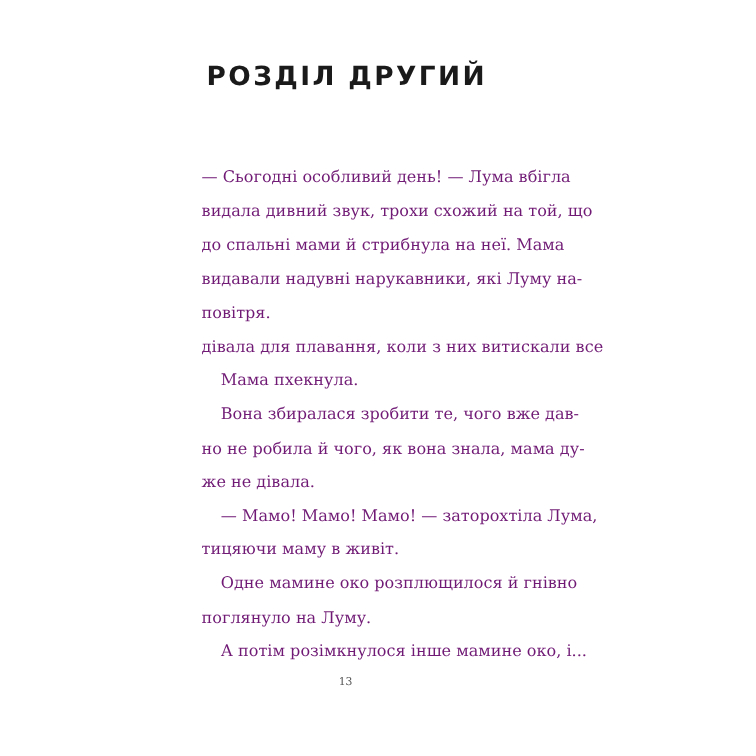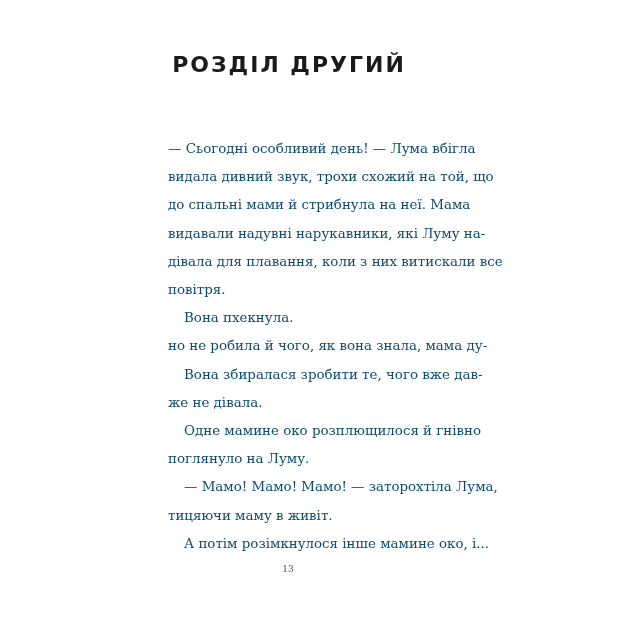--- a/index.html
+++ b/index.html
@@ -34,21 +34,21 @@
       color: #1a1a1a;
     }
     .body-text {
       position: absolute;
       left: 168px;
       top: 135px;
       width: 296px;
       font-family: "DejaVu Serif", serif;
       font-size: 13.4px;
       line-height: 28.2px;
-      color: #0c4a6e;
+      color: #701a75;
       text-align: justify;
     }
     .para {
       margin: 0;
     }
     .line {
       display: block;
       text-align: justify;
       text-align-last: justify;
       white-space: nowrap;
@@ -75,38 +75,38 @@
 
 <div class="page">
   <div class="chapter-title">РОЗДІЛ ДРУГИЙ</div>
 
   <div class="body-text" id="body-text">
       <div class="para">
         <span class="line">— Сьогодні особливий день! — Лума вбігла</span>
         <span class="line">видала дивний звук, трохи схожий на той, що</span>
         <span class="line">до спальні мами й стрибнула на неї. Мама</span>
         <span class="line">видавали надувні нарукавники, які Луму на-</span>
+        <span class="line last">повітря.</span>
         <span class="line">дівала для плавання, коли з них витискали все</span>
-        <span class="line last">повітря.</span>
       </div>
       <div class="para">
-        <span class="line last ind">Вона пхекнула.</span>
+        <span class="line last ind">Мама пхекнула.</span>
       </div>
       <div class="para">
+        <span class="line ind">Вона збиралася зробити те, чого вже дав-</span>
         <span class="line">но не робила й чого, як вона знала, мама ду-</span>
-        <span class="line ind">Вона збиралася зробити те, чого вже дав-</span>
         <span class="line last">же не дівала.</span>
+      </div>
+      <div class="para">
+        <span class="line ind">— Мамо! Мамо! Мамо! — заторохтіла Лума,</span>
+        <span class="line last">тицяючи маму в живіт.</span>
       </div>
       <div class="para">
         <span class="line ind">Одне мамине око розплющилося й гнівно</span>
         <span class="line last">поглянуло на Луму.</span>
-      </div>
-      <div class="para">
-        <span class="line ind">— Мамо! Мамо! Мамо! — заторохтіла Лума,</span>
-        <span class="line last">тицяючи маму в живіт.</span>
       </div>
       <div class="para">
         <span class="line last ind">А потім розімкнулося інше мамине око, і...</span>
       </div>
     </div>
 
   <div class="page-number">13</div>
 </div>
 
 </body></html>

